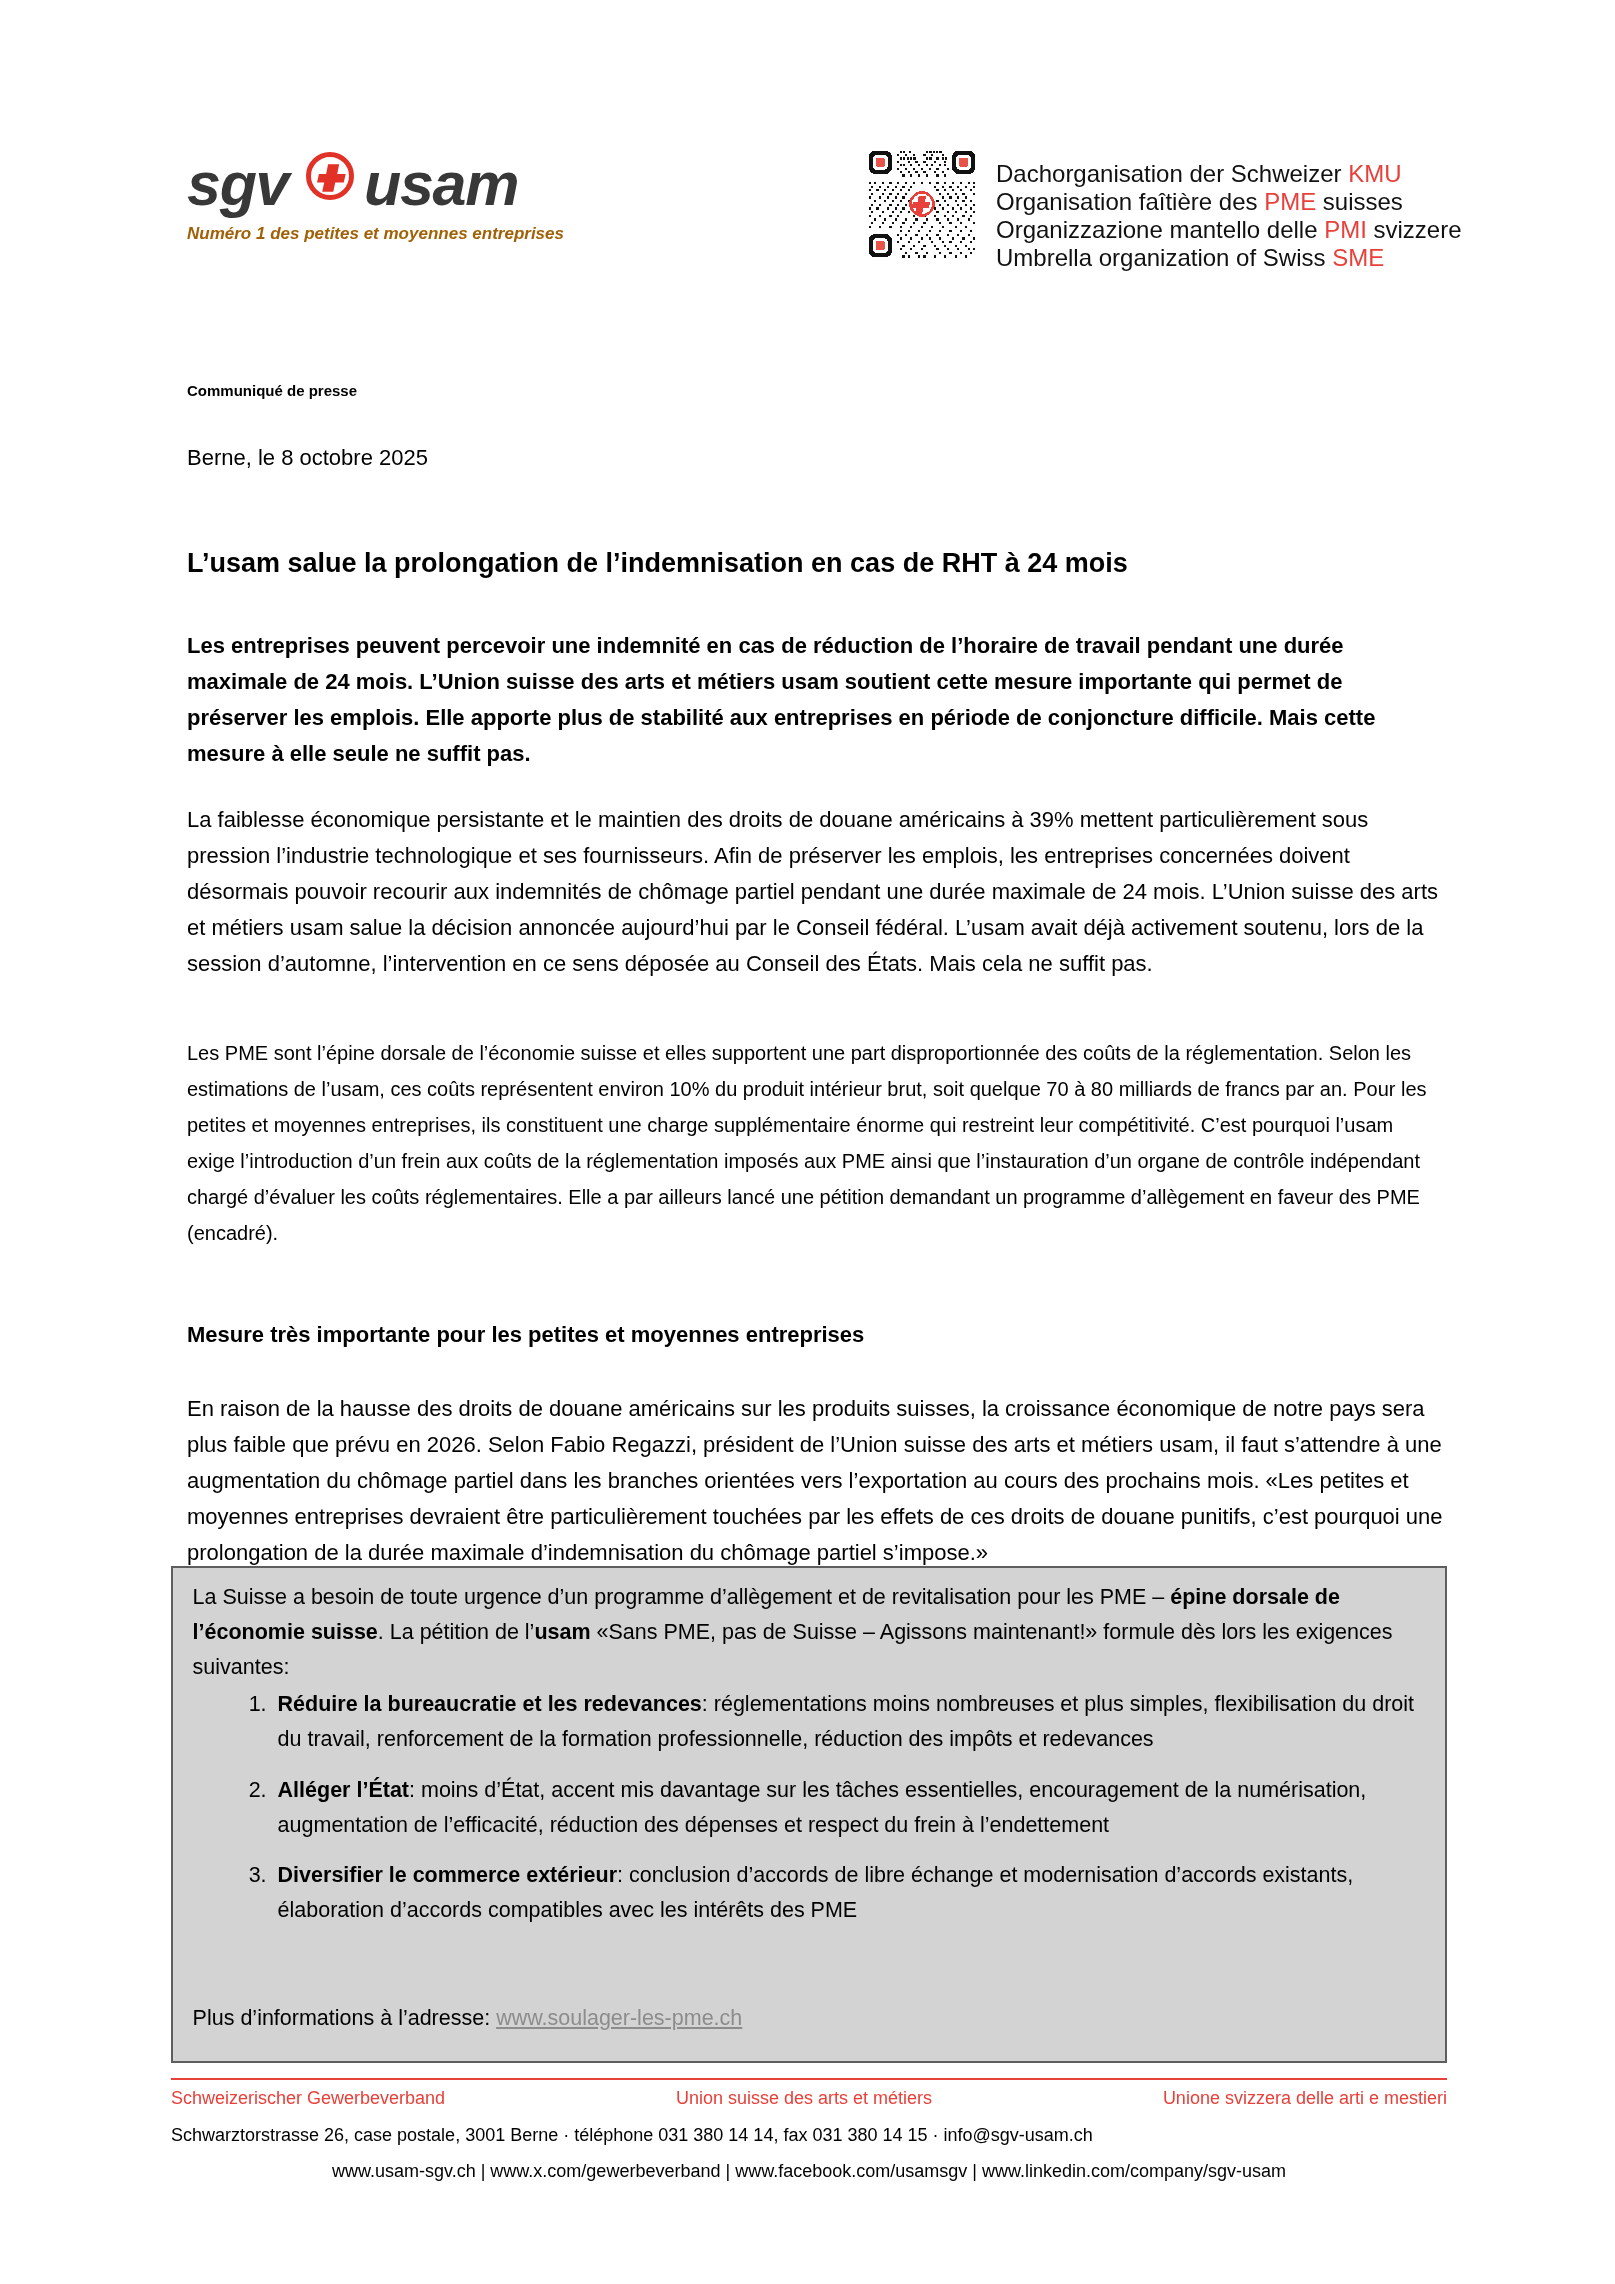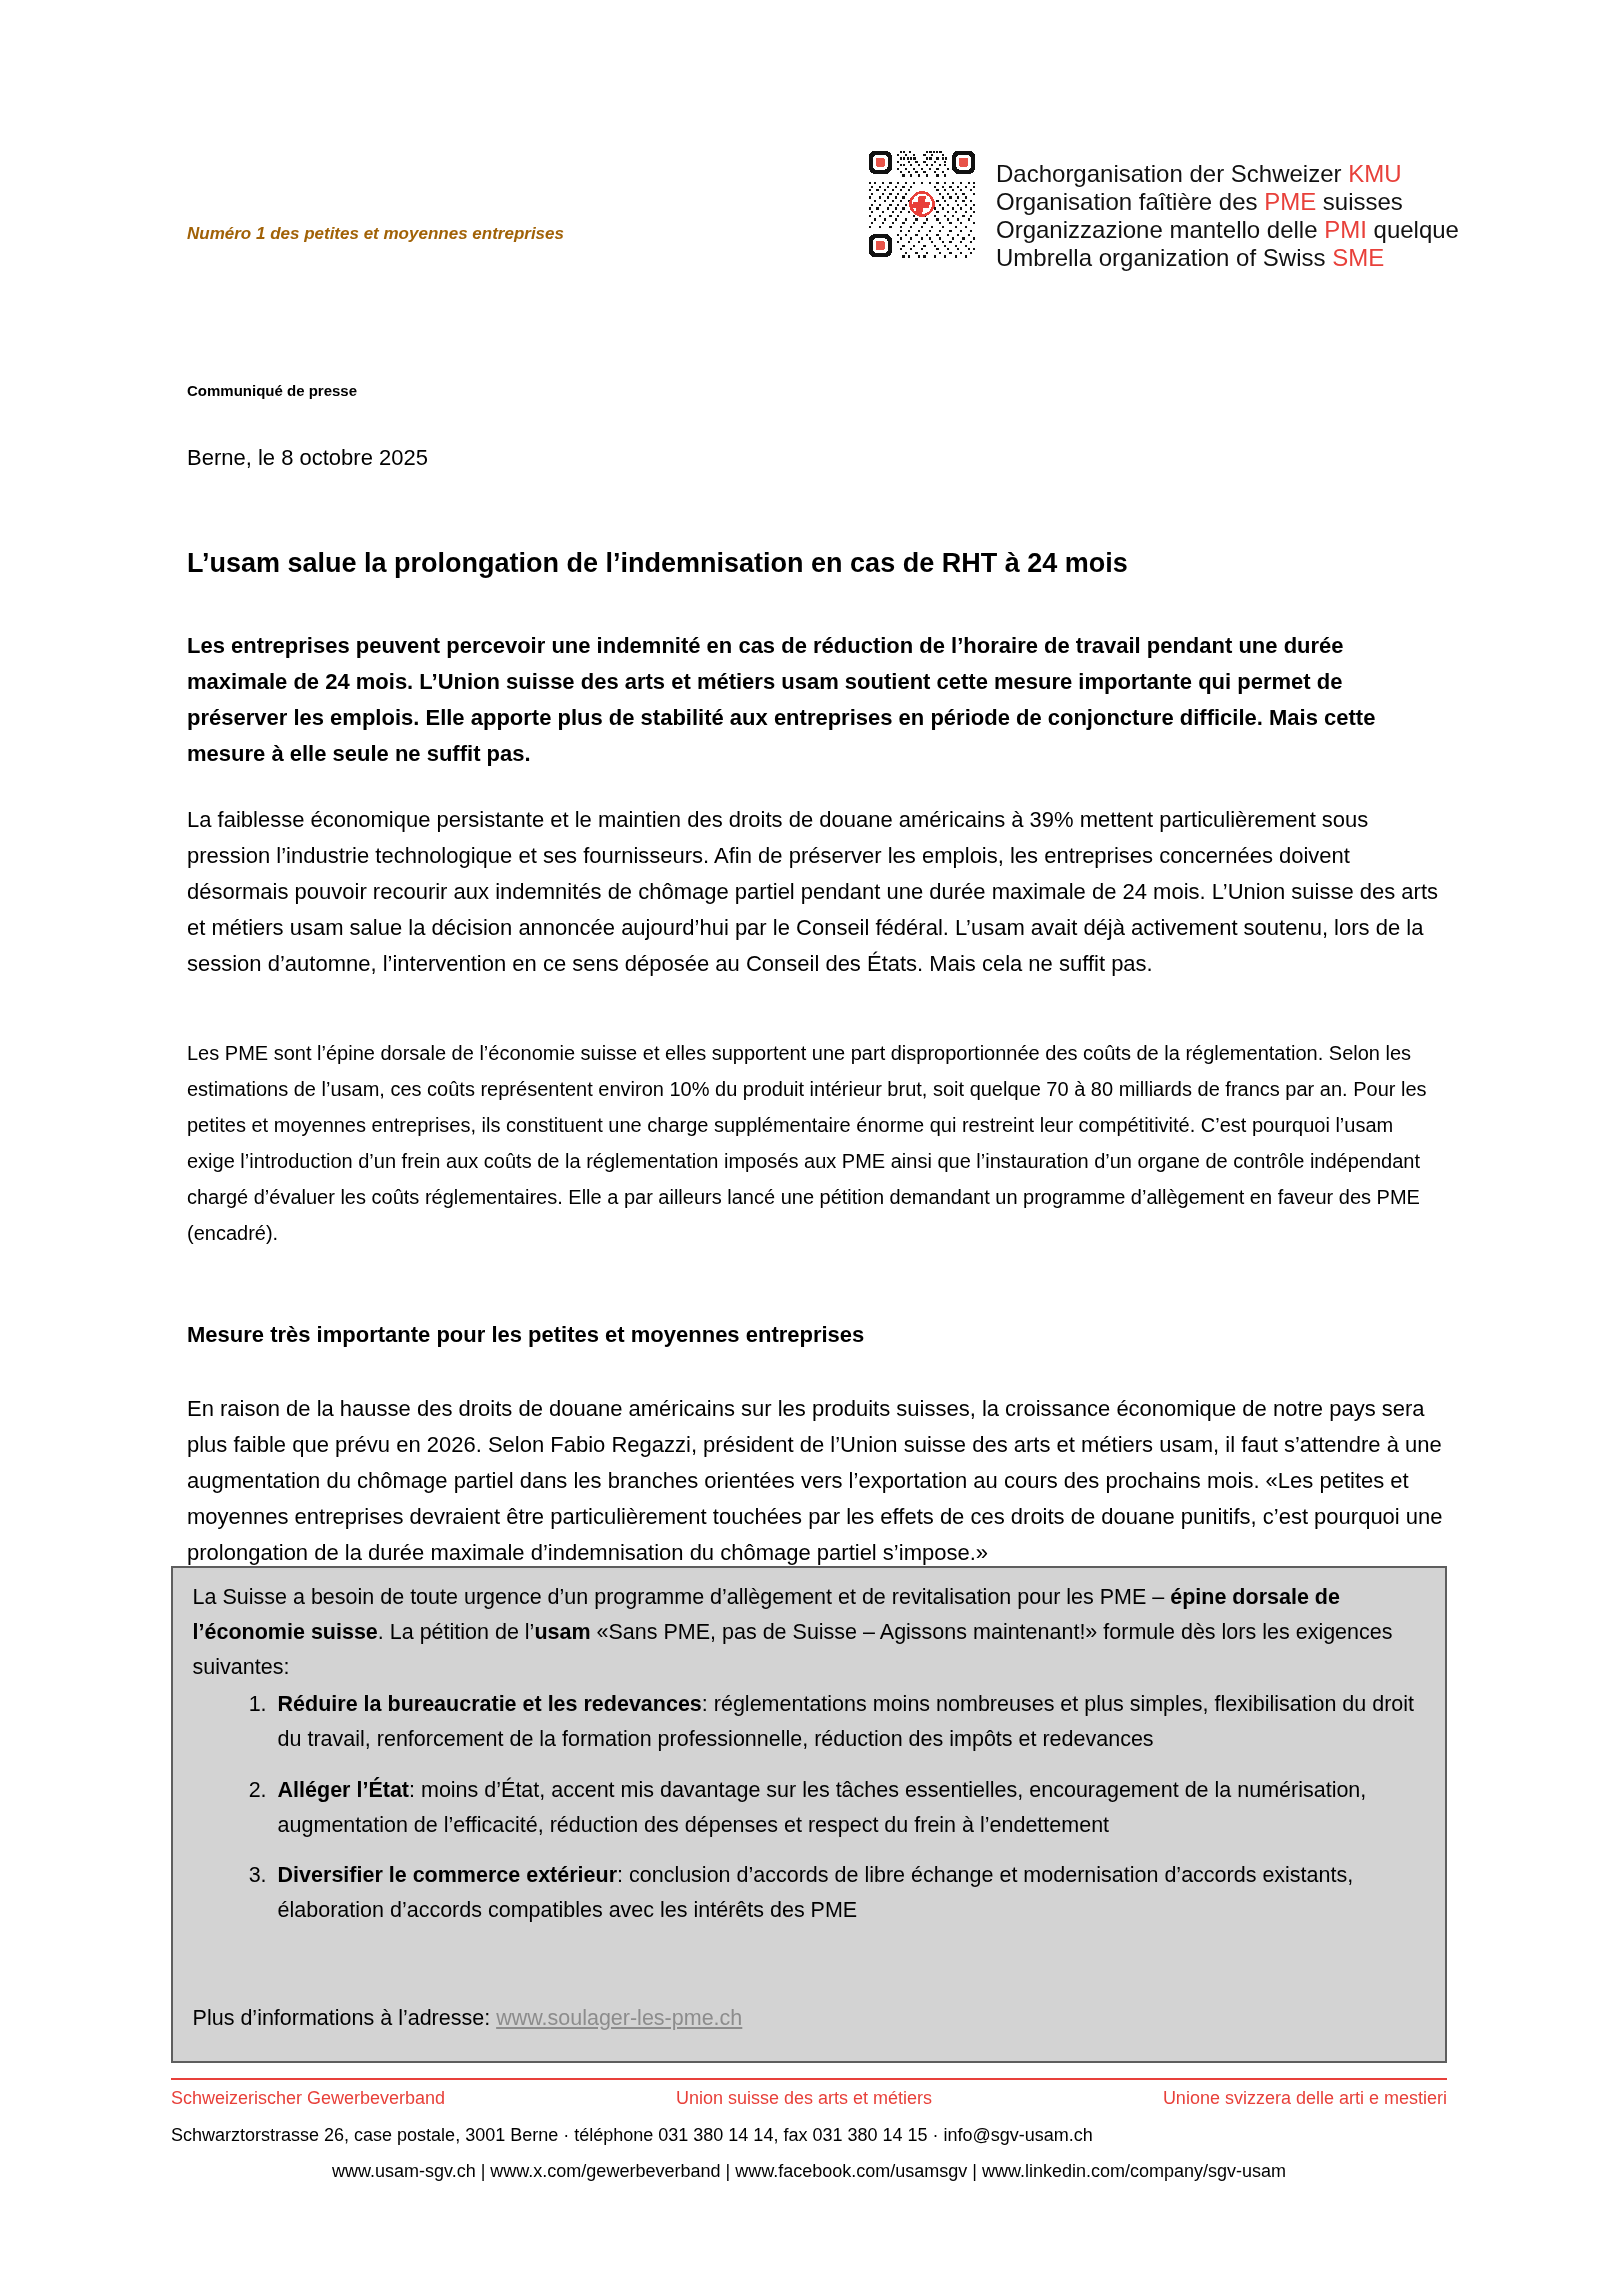--- a/index.html
+++ b/index.html
@@ -307,20 +307,32 @@
   b, strong { font-weight: bold; }
 </style>
 </head>
 <body>
 
 <div class="page">
 
   <div class="header">
 
     <div class="logo-block">
+      <div class="logo-wordmark">
+        <span class="logo-sgv">sgv</span>
+        <span class="logo-mark">
+          <span class="ring"></span>
+          <span class="cross">
+            <svg width="30" height="30" viewBox="0 0 46 46" xmlns="http://www.w3.org/2000/svg">
+              <path d="M17 2 H34 L31 17 H44 L41 30 H28 L25 44 H8 L11 30 H0 L3 17 H14 Z" fill="#e23127"></path>
+            </svg>
+          </span>
+        </span>
+        <span class="logo-usam">usam</span>
+      </div>
       <div class="logo-tagline">Numéro 1 des petites et moyennes entreprises</div>
     </div>
 
     <div class="qr-block">
       <svg width="112" height="112" viewBox="0 0 43 43" xmlns="http://www.w3.org/2000/svg" shape-rendering="crispEdges">
         <rect x="0" y="0" width="43" height="43" fill="#ffffff"></rect>
 
         <g>
           <rect x="1" y="1" width="9" height="9" rx="2.6" fill="#111111"></rect>
           <rect x="2.6" y="2.6" width="5.8" height="5.8" rx="1.6" fill="#ffffff"></rect>
@@ -599,21 +611,21 @@
 
         <circle cx="21.5" cy="21.5" r="4.9" fill="#ffffff"></circle>
         <circle cx="21.5" cy="21.5" r="4.4" fill="none" stroke="#e8403a" stroke-width="1"></circle>
         <path d="M20.2 18.6 H23.1 L22.6 20.9 H24.6 L24.1 23 H22 L21.6 25.2 H18.8 L19.3 23 H17.5 L18 20.9 H19.8 Z" fill="#e8403a"></path>
       </svg>
     </div>
 
     <div class="org-lines">
       <div><span>Dachorganisation der Schweizer </span><span class="hl">KMU</span><span></span></div>
       <div><span>Organisation faîtière des </span><span class="hl">PME</span><span> suisses</span></div>
-      <div><span>Organizzazione mantello delle </span><span class="hl">PMI</span><span> quelque</span></div>
+      <div><span>Organizzazione mantello delle </span><span class="hl">PMI</span><span> svizzere</span></div>
       <div><span>Umbrella organization of Swiss </span><span class="hl">SME</span><span></span></div>
     </div>
   </div>
 
   <div class="content">
 
     <div class="meta-block">
       <div class="meta-title">Communiqué de presse</div>
       <div class="meta-date">Berne, le 8 octobre 2025</div>
     </div>

